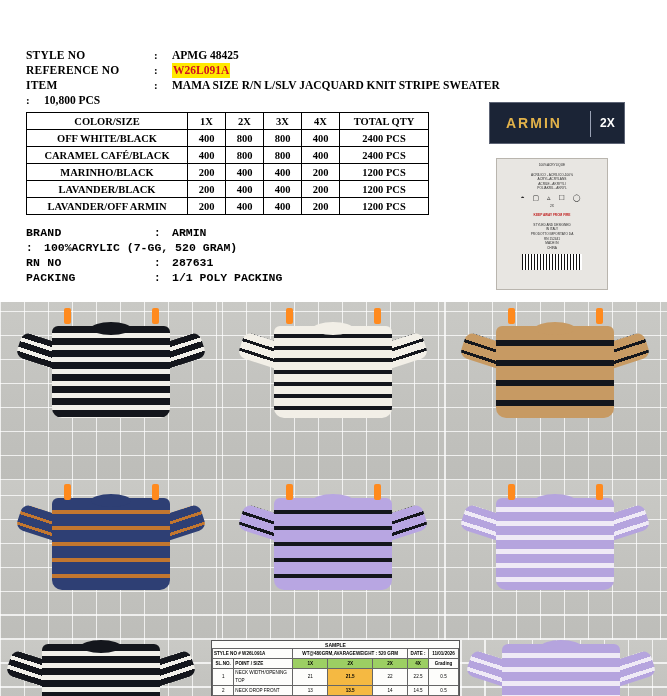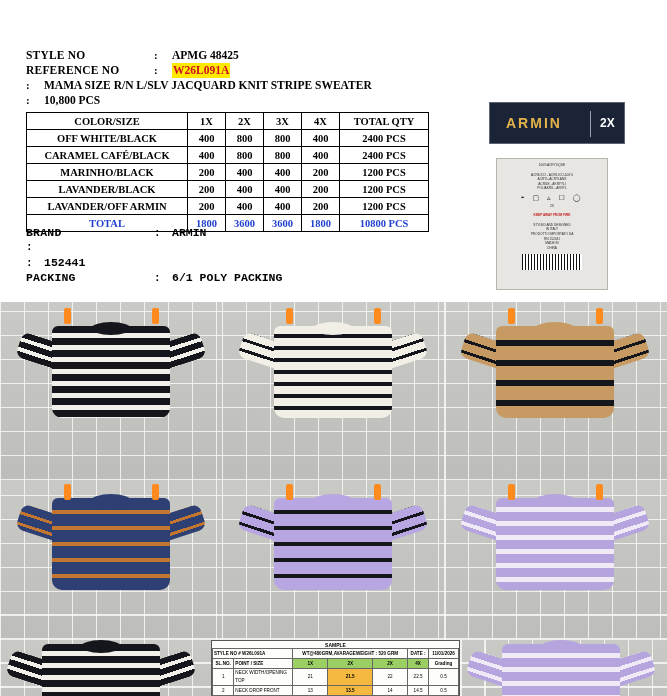--- a/index.html
+++ b/index.html
@@ -274,20 +274,21 @@
       <span class="spec-label">STYLE NO</span>
       <span class="spec-colon">:</span>
       <span class="spec-value norm">APMG 48425</span>
     </div>
     <div class="spec-row">
       <span class="spec-label">REFERENCE NO</span>
       <span class="spec-colon">:</span>
       <span class="spec-value red">W26L091A</span>
     </div>
     <div class="spec-row">
+      <span class="spec-label">ITEM</span>
       <span class="spec-colon">:</span>
       <span class="spec-value norm">MAMA SIZE R/N L/SLV JACQUARD KNIT STRIPE SWEATER</span>
     </div>
     <div class="spec-row">
       <span class="spec-colon">:</span>
       <span class="spec-value norm">10,800 PCS</span>
     </div>
   </div>
 
   <table class="qty-table">
@@ -335,48 +336,42 @@
         <td>1200 PCS</td>
       </tr>
       <tr>
         <td>LAVANDER/OFF ARMIN</td>
         <td>200</td>
         <td>400</td>
         <td>400</td>
         <td>200</td>
         <td>1200 PCS</td>
       </tr>
-      <tr>
-        <td class="blue">TOTAL</td>
-        <td class="blue">1800</td>
-        <td class="blue">3600</td>
-        <td class="blue">3600</td>
-        <td class="blue">1800</td>
-        <td class="blue">10800 PCS</td>
-      </tr>
     </tbody>
   </table>
 
   <div class="spec2">
     <div class="spec-row">
       <span class="spec-label">BRAND</span>
       <span class="spec-colon">:</span>
       <span class="spec-value norm">ARMIN</span>
     </div>
     <div class="spec-row">
       <span class="spec-colon">:</span>
-    </div>
-    <div class="spec-row">
-      <span class="spec-colon">:</span>
-      <span class="spec-value norm">152441</span>
+      <span class="spec-value norm">100%ACRYLIC (7-GG, 520 GRAM)</span>
+    </div>
+    <div class="spec-row">
+      <span class="spec-label">RN NO</span>
+      <span class="spec-colon">:</span>
+      <span class="spec-value norm">287631</span>
     </div>
     <div class="spec-row">
       <span class="spec-label">PACKING</span>
       <span class="spec-colon">:</span>
-      <span class="spec-value norm">6/1 POLY PACKING</span>
+      <span class="spec-value norm">1/1 POLY PACKING</span>
     </div>
   </div>
 
   <div class="label-photo">
     <span class="brand">ARMIN</span>
     <span class="divider"></span>
     <span class="size">2X</span>
   </div>
 
   <div class="care-photo">

